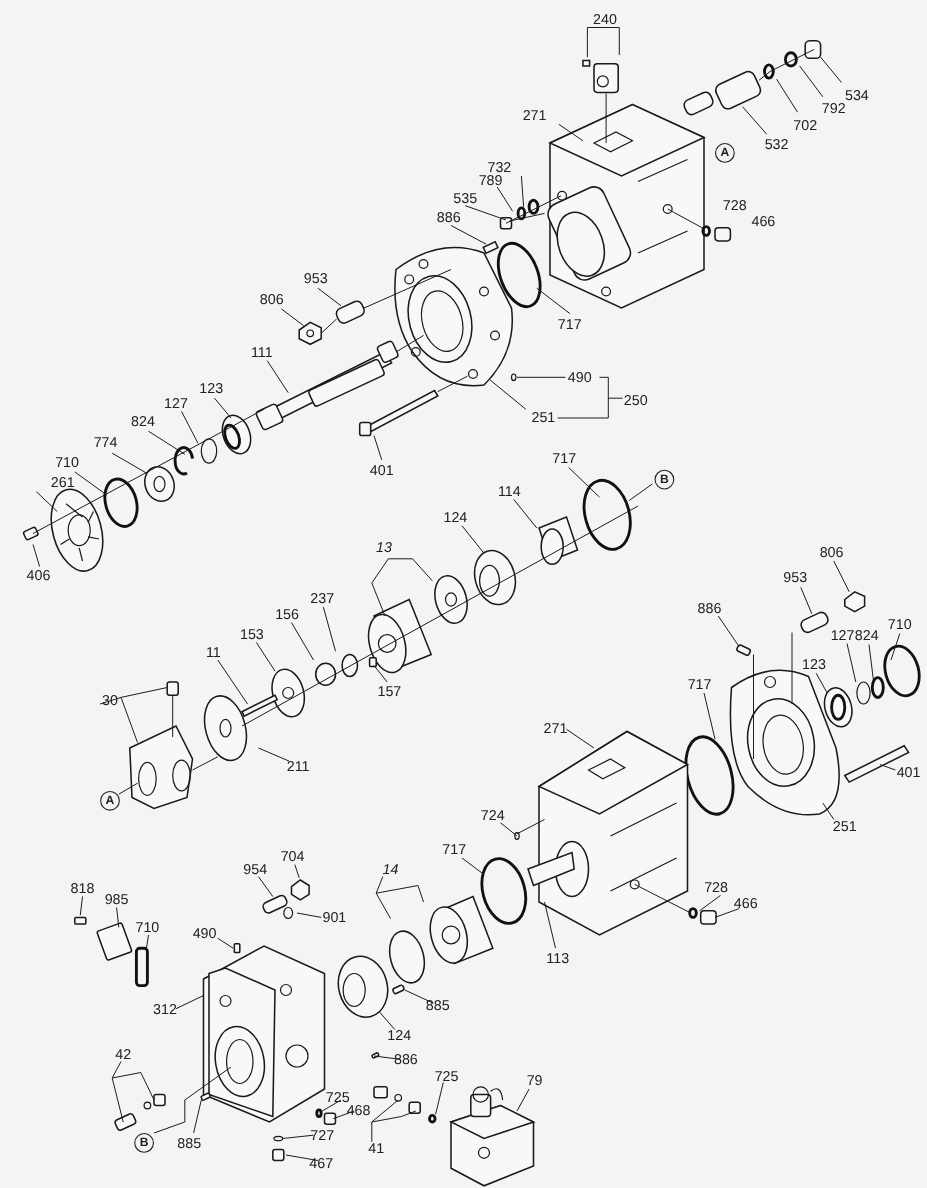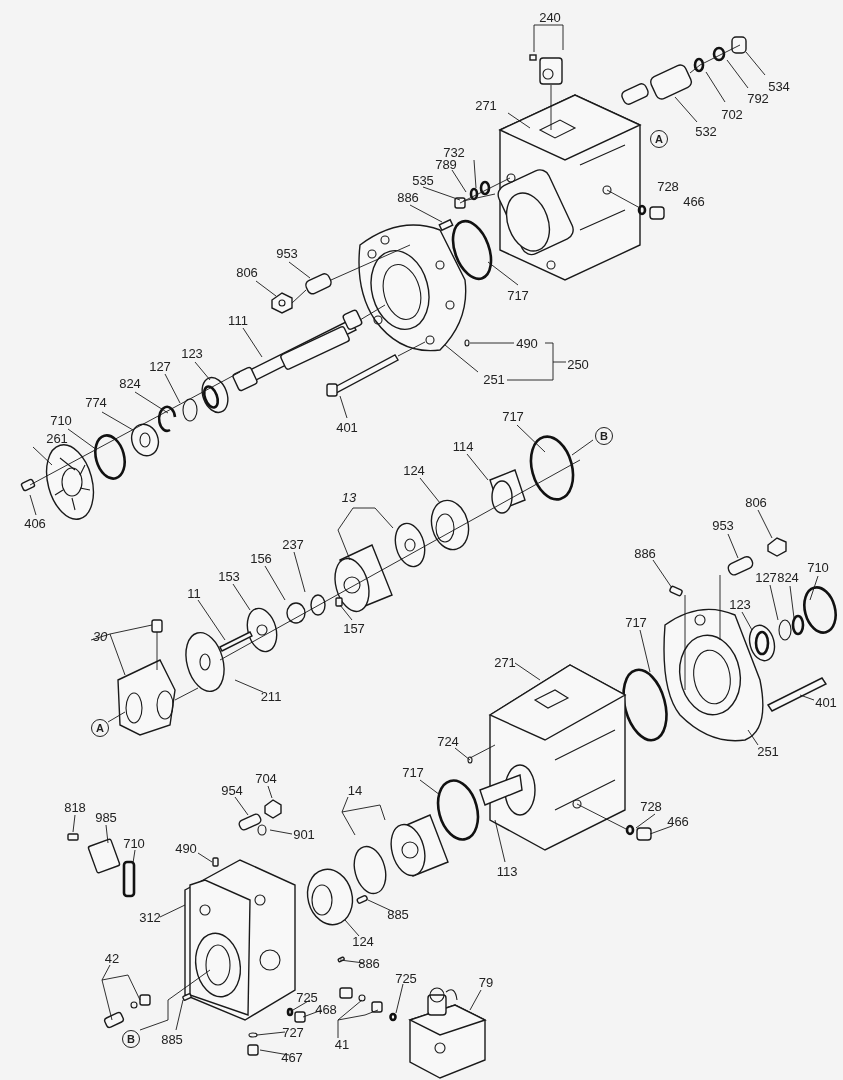--- a/index.html
+++ b/index.html
@@ -271,30 +271,30 @@
       <div class="lbl" style="left: 293px; top: 544px;">237</div>
       <div class="lbl" style="left: 261px; top: 558px;">156</div>
       <div class="lbl" style="left: 229px; top: 576px;">153</div>
       <div class="lbl" style="left: 818px; top: 567px;">710</div>
       <div class="lbl" style="left: 766px; top: 577px;">127</div>
       <div class="lbl" style="left: 788px; top: 577px;">824</div>
       <div class="lbl" style="left: 740px; top: 604px;">123</div>
       <div class="lbl" style="left: 194px; top: 593px;">11</div>
       <div class="lbl" style="left: 636px; top: 622px;">717</div>
       <div class="lbl" style="left: 354px; top: 628px;">157</div>
-      <div class="lbl" style="left: 100px; top: 636px; font-style: italic;">30</div>
+      <div class="lbl" style="left: 100px; top: 636px;">30</div>
       <div class="lbl" style="left: 505px; top: 662px;">271</div>
       <div class="lbl" style="left: 826px; top: 702px;">401</div>
       <div class="lbl" style="left: 271px; top: 696px;">211</div>
       <div class="lbl" style="left: 768px; top: 751px;">251</div>
       <div class="lbl" style="left: 448px; top: 741px;">724</div>
       <div class="lbl" style="left: 413px; top: 772px;">717</div>
       <div class="lbl" style="left: 232px; top: 790px;">954</div>
       <div class="lbl" style="left: 266px; top: 778px;">704</div>
-      <div class="lbl" style="left: 355px; top: 790px;">14</div>
+      <div class="lbl" style="left: 355px; top: 790px; font-style: italic;">14</div>
       <div class="lbl" style="left: 75px; top: 807px;">818</div>
       <div class="lbl" style="left: 106px; top: 817px;">985</div>
       <div class="lbl" style="left: 651px; top: 806px;">728</div>
       <div class="lbl" style="left: 678px; top: 821px;">466</div>
       <div class="lbl" style="left: 304px; top: 834px;">901</div>
       <div class="lbl" style="left: 134px; top: 843px;">710</div>
       <div class="lbl" style="left: 186px; top: 848px;">490</div>
       <div class="lbl" style="left: 507px; top: 871px;">113</div>
       <div class="lbl" style="left: 150px; top: 917px;">312</div>
       <div class="lbl" style="left: 398px; top: 914px;">885</div>

